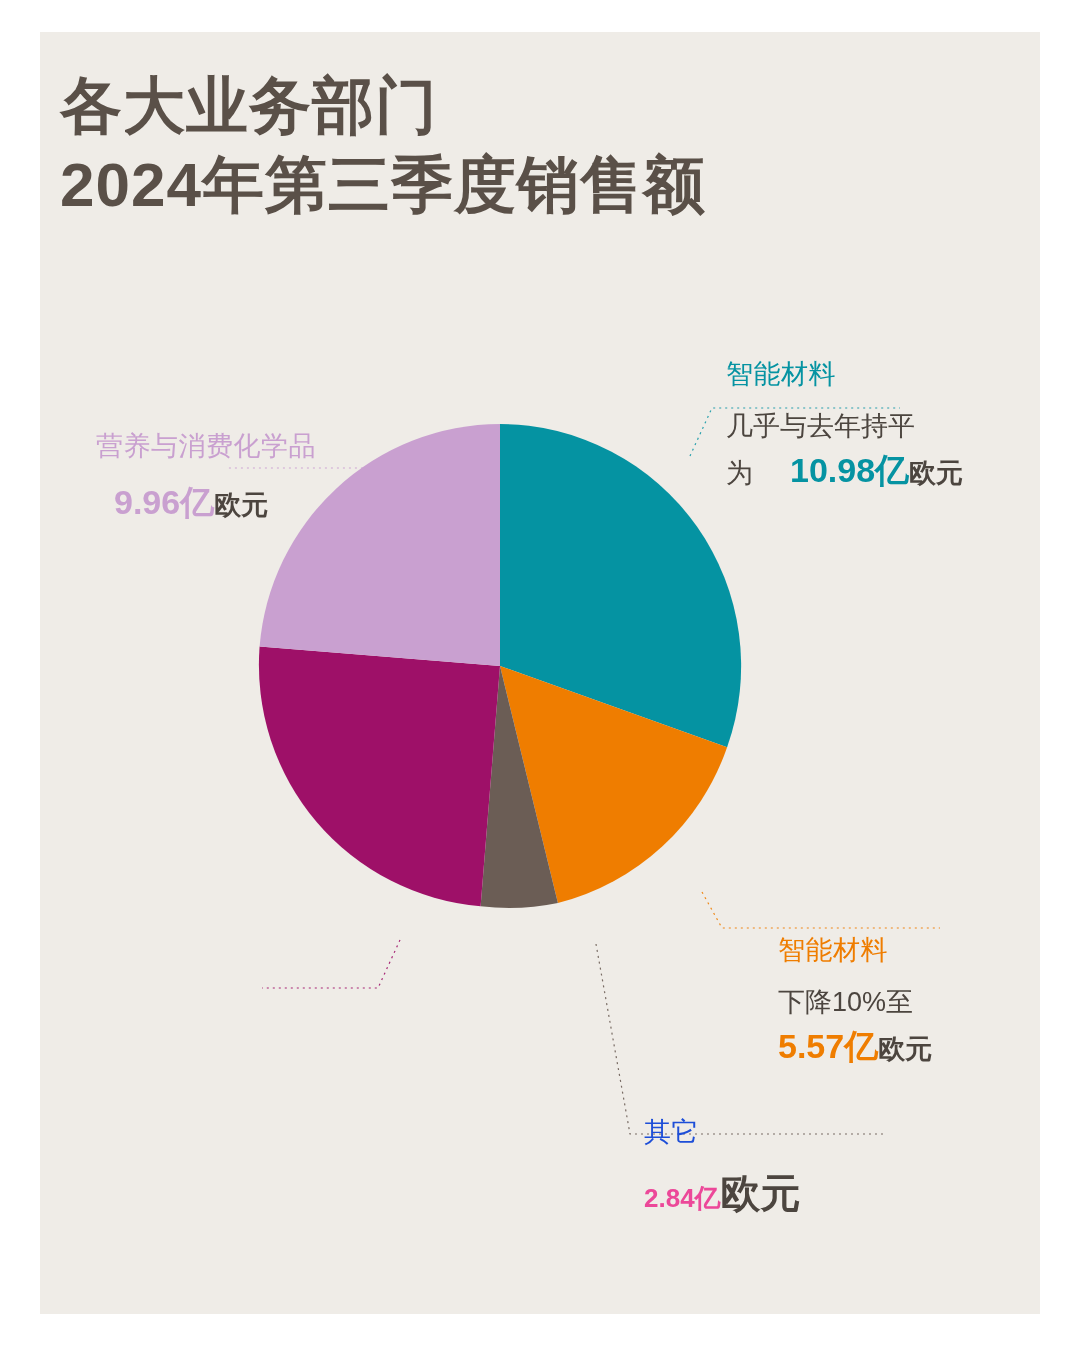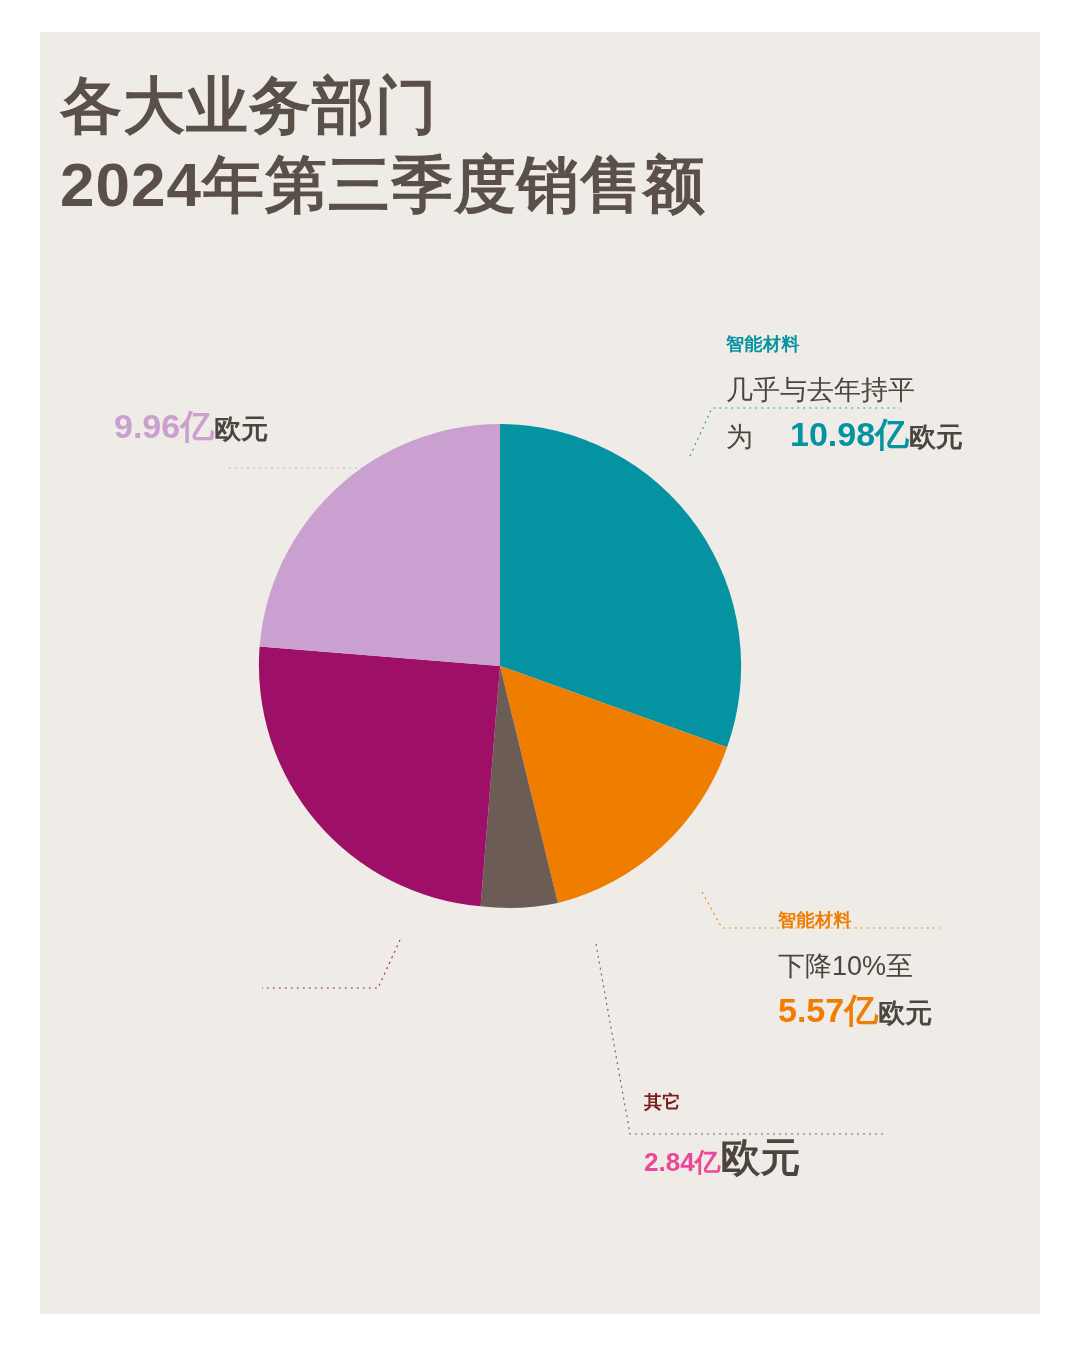--- a/index.html
+++ b/index.html
@@ -45,25 +45,26 @@
     left: 258px;
     top: 424px;
     width: 484px;
     height: 484px;
   }
   .pie-wrap svg { display: block; }
 
   
   .callout { position: absolute; }
   .callout .cat {
-    font-size: 18px;
-    font-weight: bold;
+    font-size: 27px;
+    font-weight: normal;
     letter-spacing: 0.5px;
     margin-bottom: 16px;
     white-space: nowrap;
+    margin-top: 24px;
   }
   .callout .line1 {
     font-size: 27px;
     color: #4c453f;
     white-space: nowrap;
     margin-bottom: 4px;
     margin-top: 8px;
   }
   .callout .line2 {
     font-size: 27px;
@@ -99,21 +100,21 @@
 
   #co-functional { left: 778px; top: 908px; }
   #co-functional .cat { color: #ef7d00; }
   #co-functional .big { color: #ef7d00; }
 
   #co-additives { left: 96px; top: 930px; }
   #co-additives .cat { color: #9e1068; }
   #co-additives .big { color: #9e1068; }
 
   #co-other { left: 644px; top: 1090px; }
-  #co-other .cat { color: #7f1d1d; }
+  #co-other .cat { color: #1d4ed8; }
   #co-other .big { color: #ec4899; font-size: 26px; }
 </style>
 </head>
 <body>
 
 <div id="canvas">
   <div class="card"></div>
 
   <div class="title">各大业务部门
 2024年第三季度销售额</div>
@@ -146,20 +147,21 @@
     </svg>
   </div>
 
   <div class="callout" id="co-smart">
     <div class="cat">智能材料</div>
     <div class="line1">几乎与去年持平</div>
     <div class="line2"><span>为</span><span class="big">10.98亿</span><span class="unit">欧元</span></div>
   </div>
 
   <div class="callout" id="co-nutrition">
+    <div class="cat">营养与消费化学品</div>
     <div class="line2"><span class="big">9.96亿</span><span class="unit">欧元</span></div>
   </div>
 
   <div class="callout" id="co-functional">
     <div class="cat">智能材料</div>
     <div class="line1">下降10%至</div>
     <div class="line2"><span class="big">5.57亿</span><span class="unit">欧元</span></div>
   </div>
 
 

